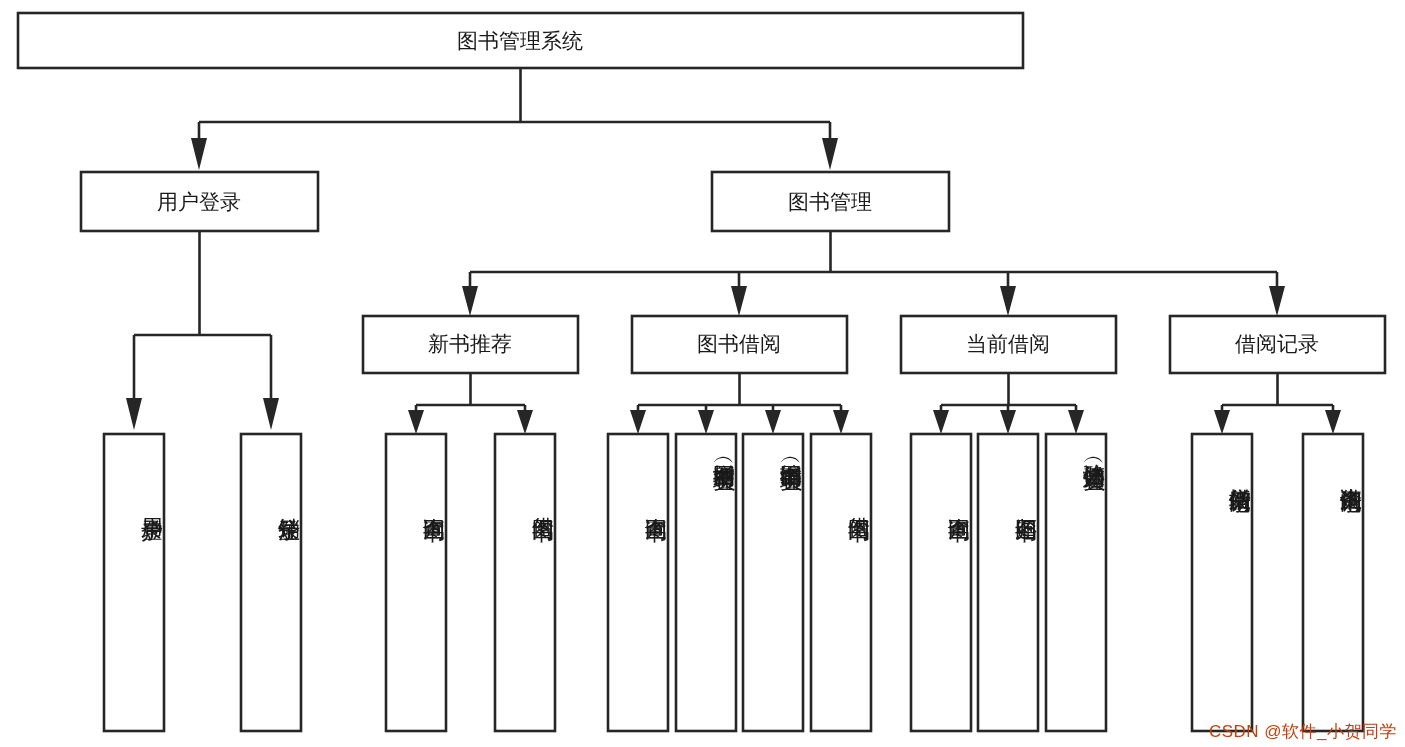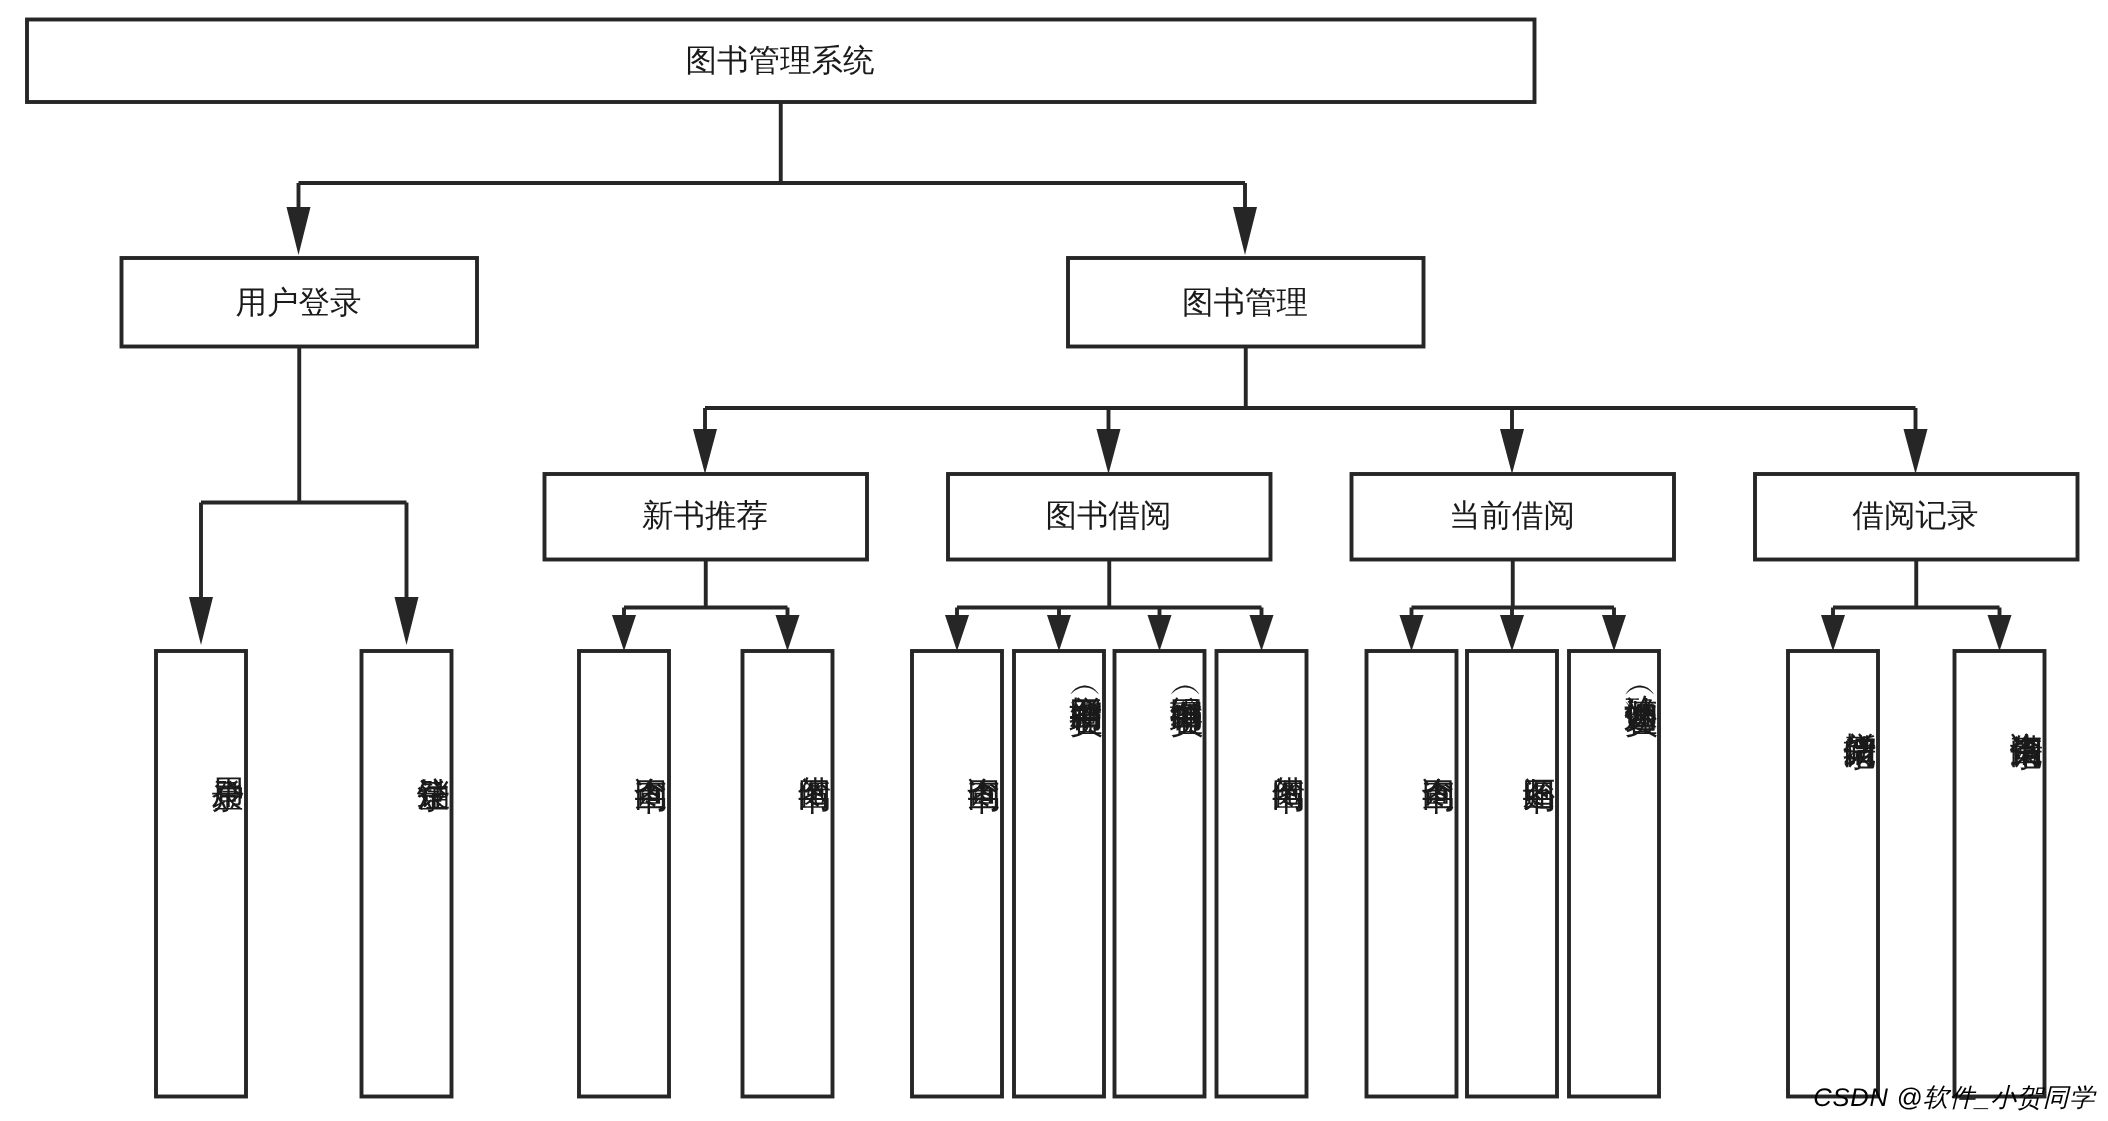--- a/index.html
+++ b/index.html
@@ -60,24 +60,23 @@
     text-align: center;
     white-space: nowrap;
     pointer-events: none;
   }
   .watermark {
     position: absolute;
     right: 8px;
     bottom: 4px;
     font-family: "Liberation Sans", sans-serif;
     font-size: 17px;
-    color: #000000;
+    color: #c2410c;
     white-space: nowrap;
     letter-spacing: 0.5px;
-    font-style: italic;
   }
 </style>
 </head>
 <body>
 
 <div id="diagram-root">
 
   <svg id="tree-svg" viewBox="0 0 1405 747">
 
     <g>

